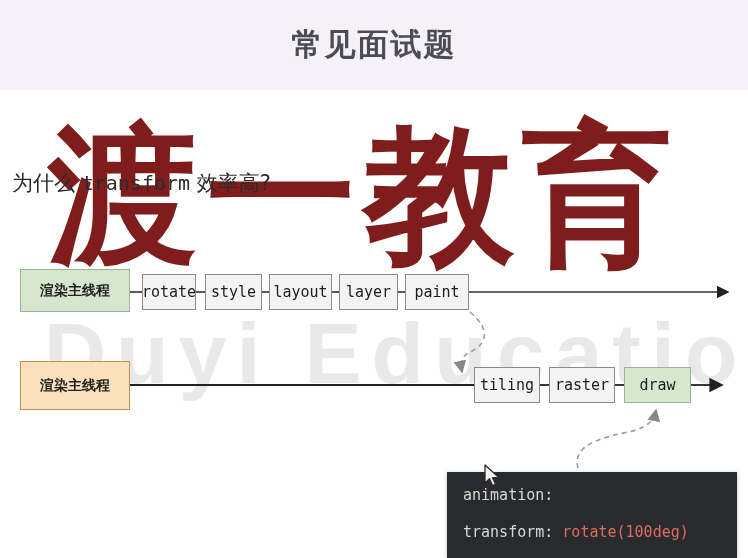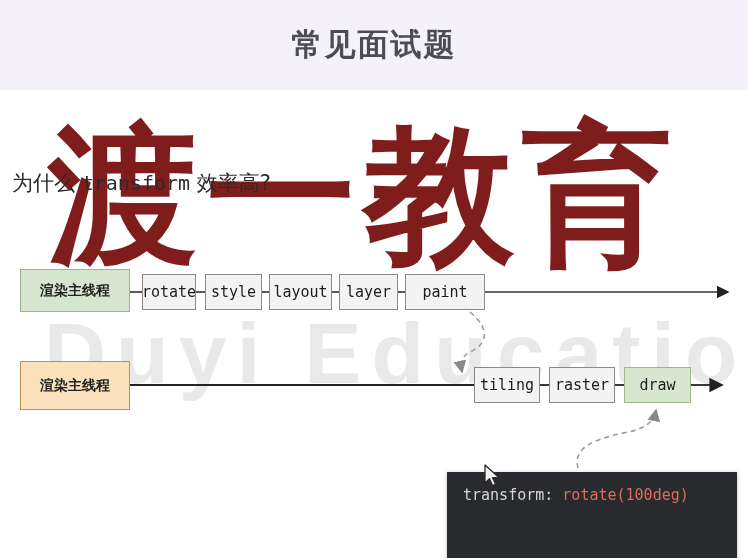--- a/index.html
+++ b/index.html
@@ -151,29 +151,30 @@
     <path d="M578,468 C572,445 600,438 628,432 C648,428 654,420 656,410" fill="none" stroke="#9a9a9a" stroke-width="1.6" stroke-dasharray="5,4" marker-end="url(#ahd)"></path>
   </svg>
 
   <div class="diagram">
 
     <div class="thread-label render">渲染主线程</div>
     <div class="node" style="left:142px;top:274px;width:54px;">rotate</div>
     <div class="node" style="left:205px;top:274px;width:57px;">style</div>
     <div class="node" style="left:269px;top:274px;width:63px;">layout</div>
     <div class="node" style="left:339px;top:274px;width:59px;text-align:right;">layer</div>
-    <div class="node" style="left:405px;top:274px;width:80px;">paint</div>
+    <div class="node" style="left:405px;top:274px;width:64px;">paint</div>
 
     <div class="thread-label composite">渲染主线程</div>
     <div class="node" style="left:474px;top:367px;width:66px;">tiling</div>
     <div class="node" style="left:549px;top:367px;width:66px;">raster</div>
     <div class="node green" style="left:624px;top:367px;width:67px;">draw</div>
   </div>
 
   <div class="codebox">
+    <div class="code-line">animation:</div>
     <div class="code-line"><span>transform:</span><span> </span><span class="code-val">rotate(100deg)</span></div>
   </div>
 
   <svg class="cursor" width="20" height="26" viewBox="0 0 20 26">
     <path d="M2,1 L2,19 L6.5,14.8 L9.6,21.6 L12.6,20.2 L9.5,13.6 L15.6,13.3 Z" fill="#f2f2f2" stroke="#2b2b2b" stroke-width="1.3" stroke-linejoin="round"></path>
   </svg>
 
 </div>
 
 </body></html>

